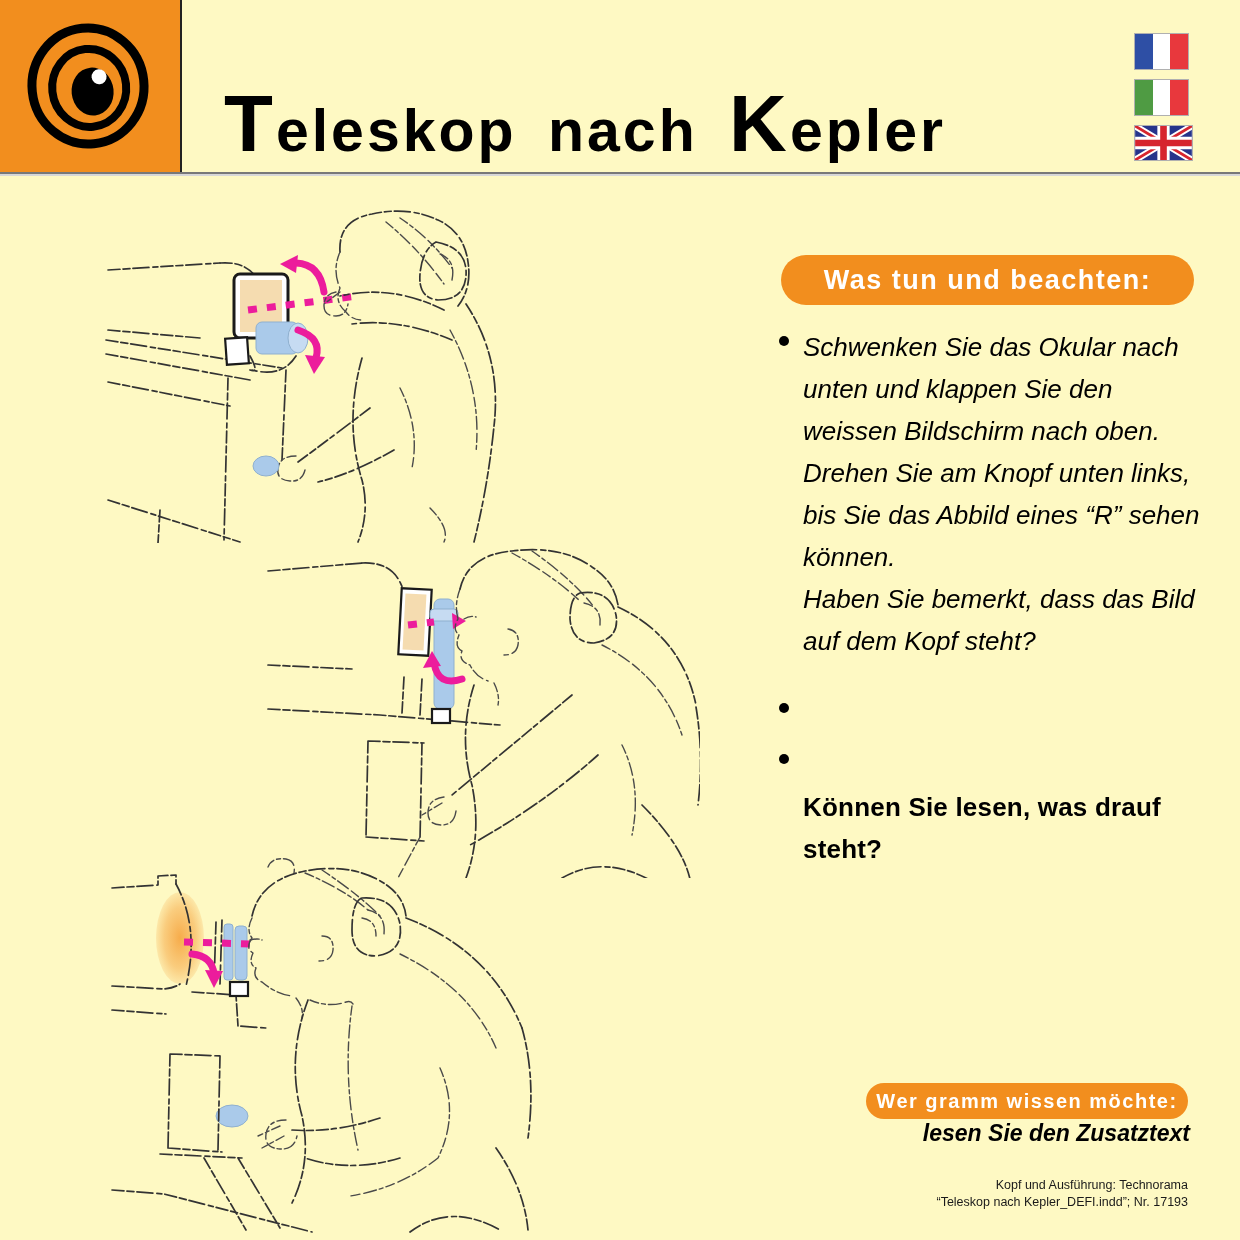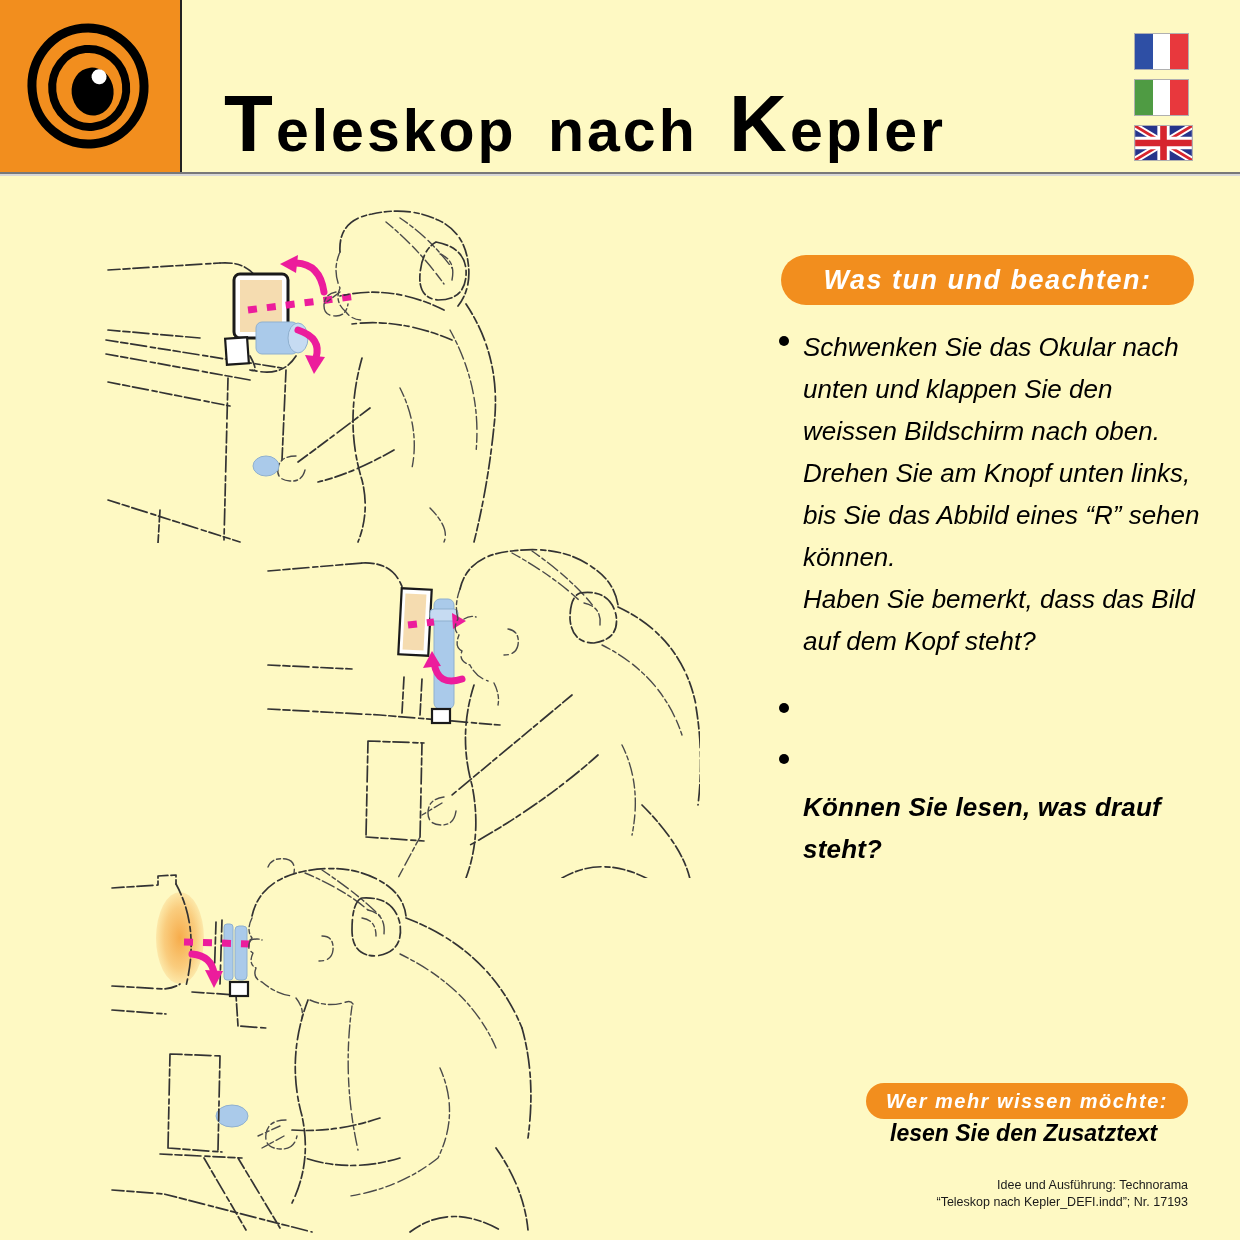--- a/index.html
+++ b/index.html
@@ -24,36 +24,36 @@
   .title .cap{font-size:80px;}
   .title .low{font-size:59px;}
   .flags{position:absolute;left:1134px;top:33px;width:60px;}
   .flag{width:55px;height:37px;border:1px solid #b0b0b0;box-sizing:border-box;display:flex;margin-bottom:9px;background:#fff;}
   .flag .st{flex:1;height:100%;}
   .flag-uk{width:59px;height:36px;padding:0;display:block;}
   .flag-uk svg{display:block;width:100%;height:100%;}
   
   .pill{
     position:absolute;background:var(--c-orange);color:#fff;
-    font-style:italic;font-weight:bold;text-align:center;
+    font-weight:bold;text-align:center;
     letter-spacing:1.5px;white-space:nowrap;
   }
   .pill-main{left:781px;top:255px;width:413px;height:50px;border-radius:25px;font-size:27px;line-height:50px;}
   .pill-more{left:866px;top:1083px;width:322px;height:36px;border-radius:18px;font-size:20px;line-height:36px;}
   .bullet-list{
     position:absolute;left:777px;top:326px;width:440px;margin:0;padding:0;list-style:none;
     font-size:26px;line-height:42px;
   }
   .bullet-list li{display:flex;margin-bottom:31px;}
   .dot{width:10px;height:10px;border-radius:50%;background:#000;margin:10px 14px 0 2px;flex:0 0 10px;}
   .btxt{white-space:nowrap;}
   .seg-italic{font-style:italic;}
-  .seg-bolditalic{font-style:italic;font-weight:bold;letter-spacing:.2px;}
+  .seg-bolditalic{font-weight:bold;letter-spacing:.2px;}
   .note{
-    position:absolute;left:890px;top:1120px;width:300px;text-align:left;
+    position:absolute;left:890px;top:1120px;width:300px;text-align:right;
     font-size:23px;font-style:italic;font-weight:bold;white-space:nowrap;
   }
   .credits{
     position:absolute;right:52px;top:1177px;text-align:right;
     font-size:12.5px;line-height:17px;color:#1a1a1a;white-space:nowrap;
   }
   
   .illus{position:absolute;}
   .sk{fill:none;stroke:var(--c-ink);stroke-width:1.7;stroke-linecap:round;stroke-linejoin:round;
       stroke-dasharray:12 3 7 3 16 4 5 3;}
@@ -256,21 +256,21 @@
       </li>
       <li>
         <span class="dot"></span>
       </li>
       <li>
         <span class="dot"></span>
         <div class="btxt"><br><span class="seg-bolditalic">Können Sie lesen, was drauf<br>steht?</span></div>
       </li>
     </ul>
 
-  <div class="pill pill-more">Wer mehr wissen möchte:</div>
+  <div class="pill pill-more">Wer gramm wissen möchte:</div>
   <div class="note">lesen Sie den Zusatztext</div>
 
   <div class="credits">
-    <div>Idee und Ausführung: Technorama</div>
+    <div>Kopf und Ausführung: Technorama</div>
     <div>“Teleskop nach Kepler_DEFI.indd”; Nr. 17193</div>
   </div>
 
 </div>
 
 </body></html>

